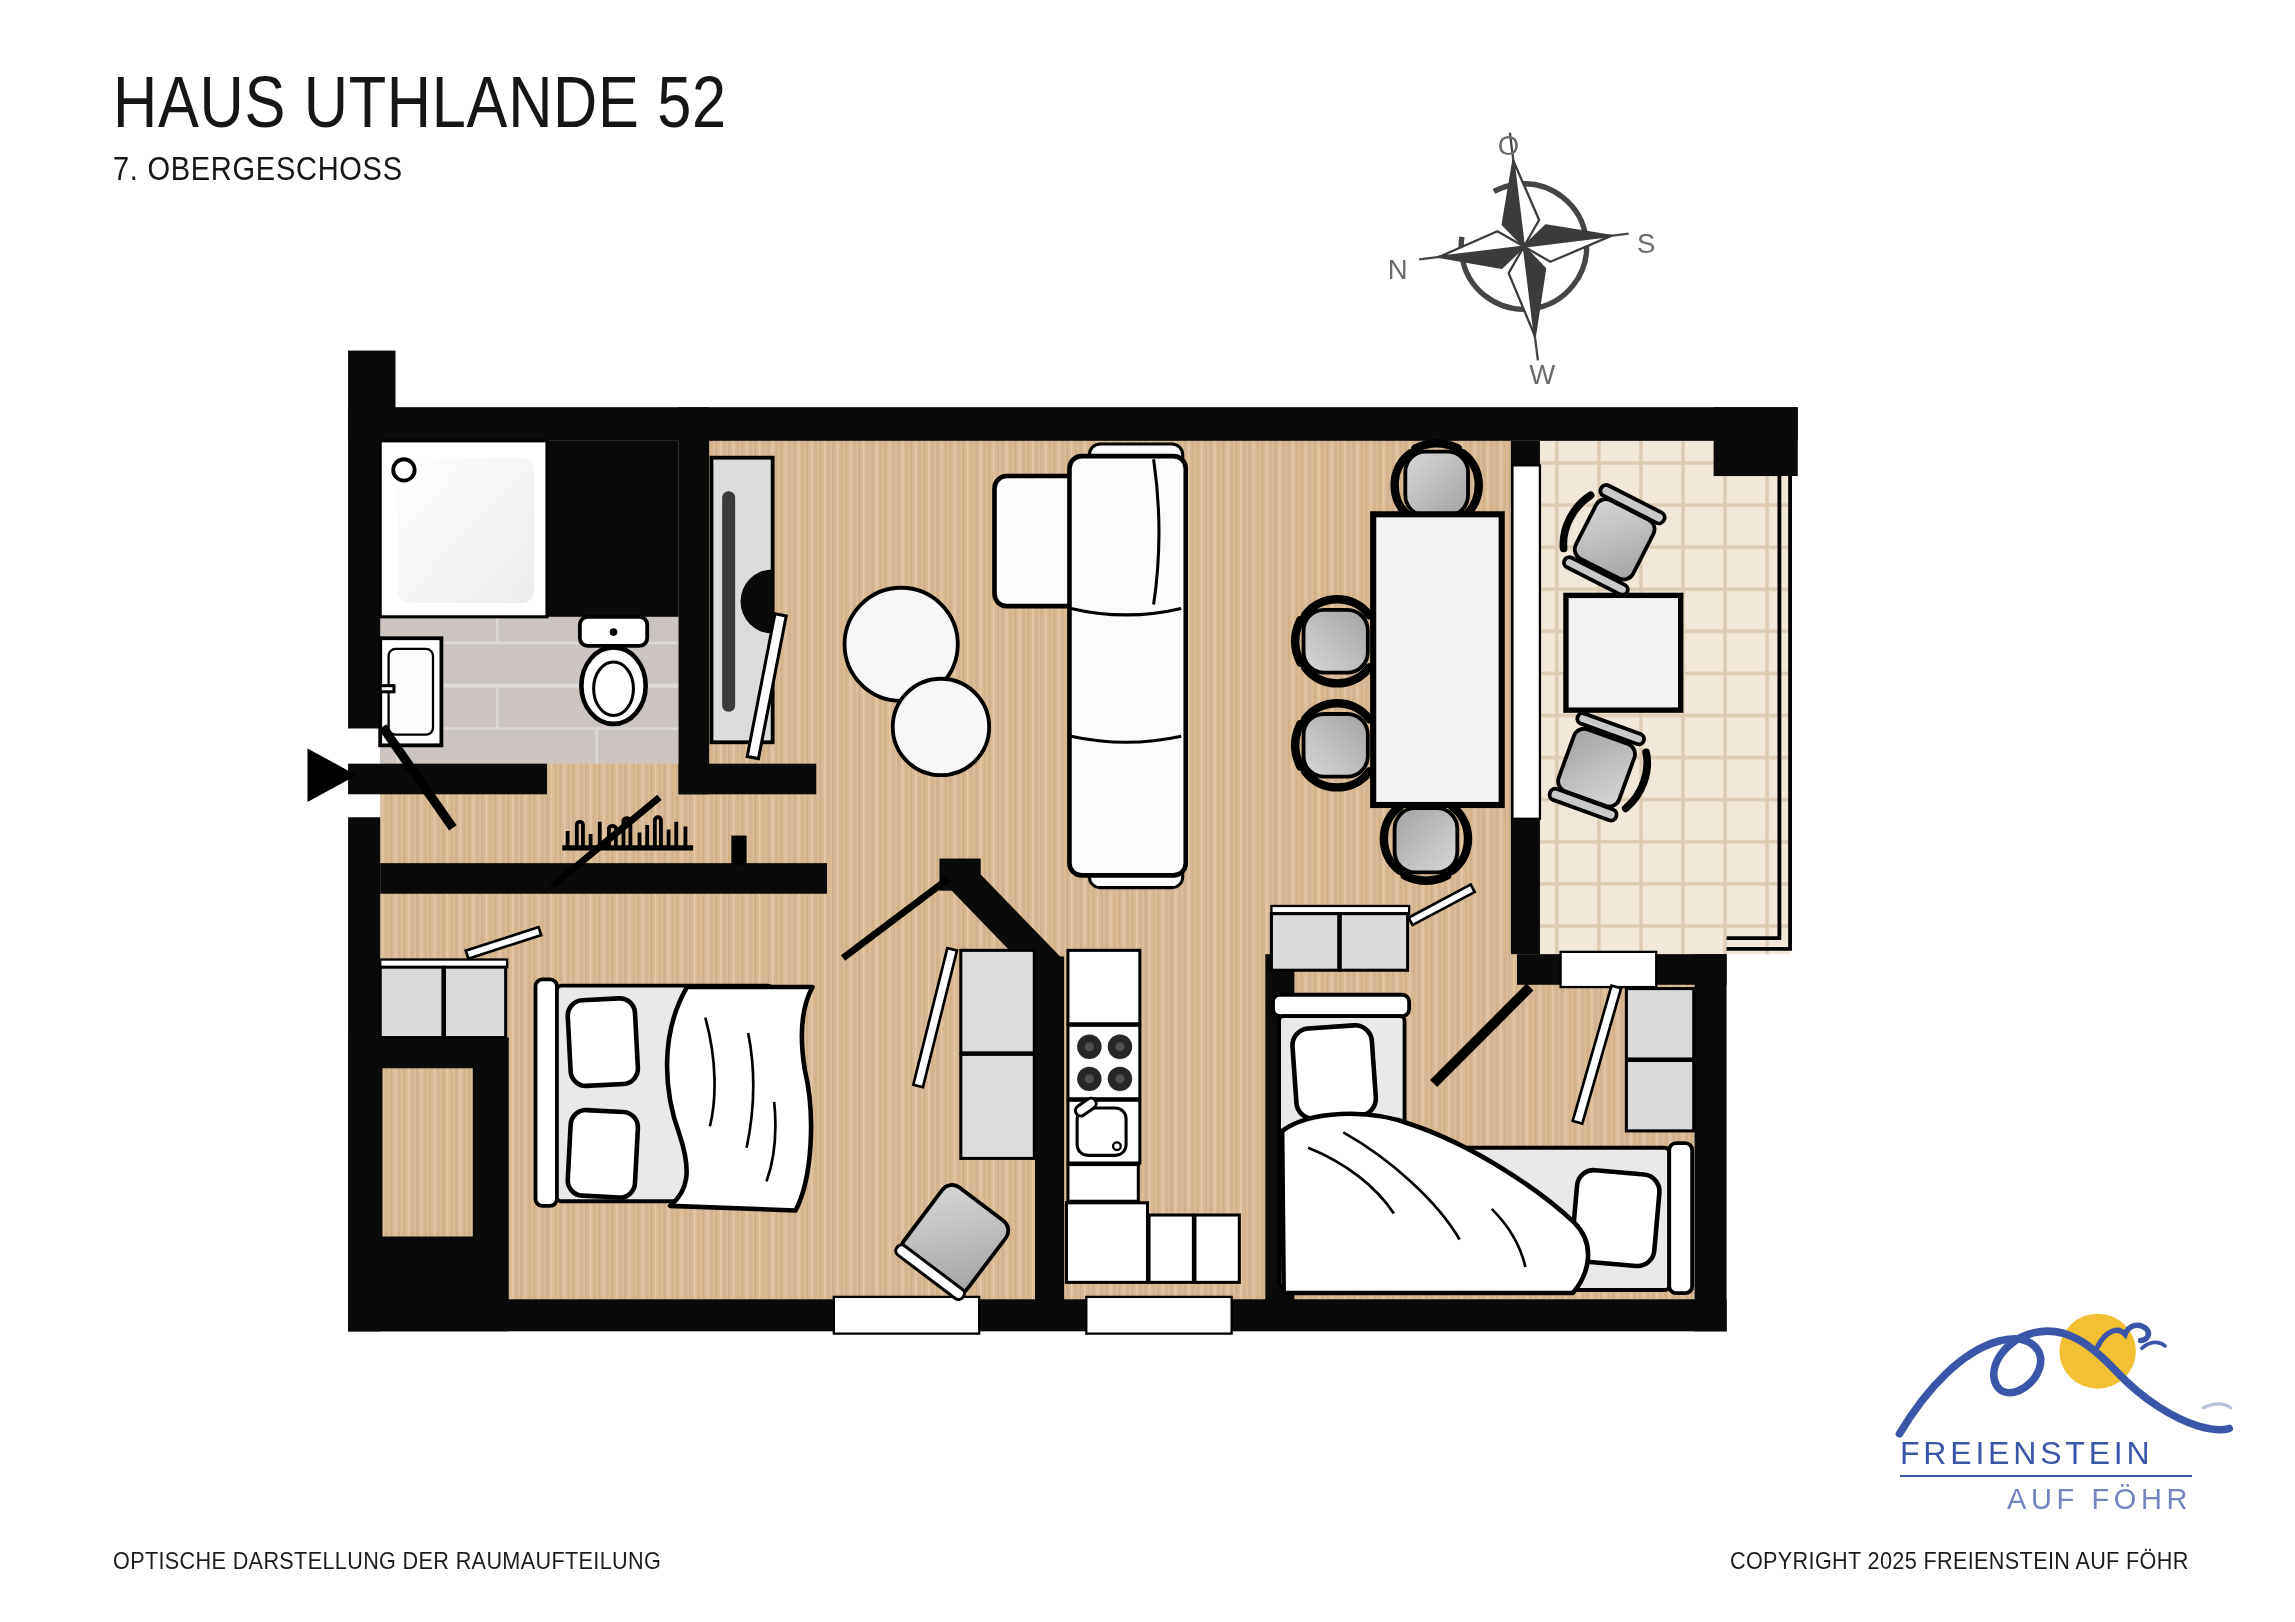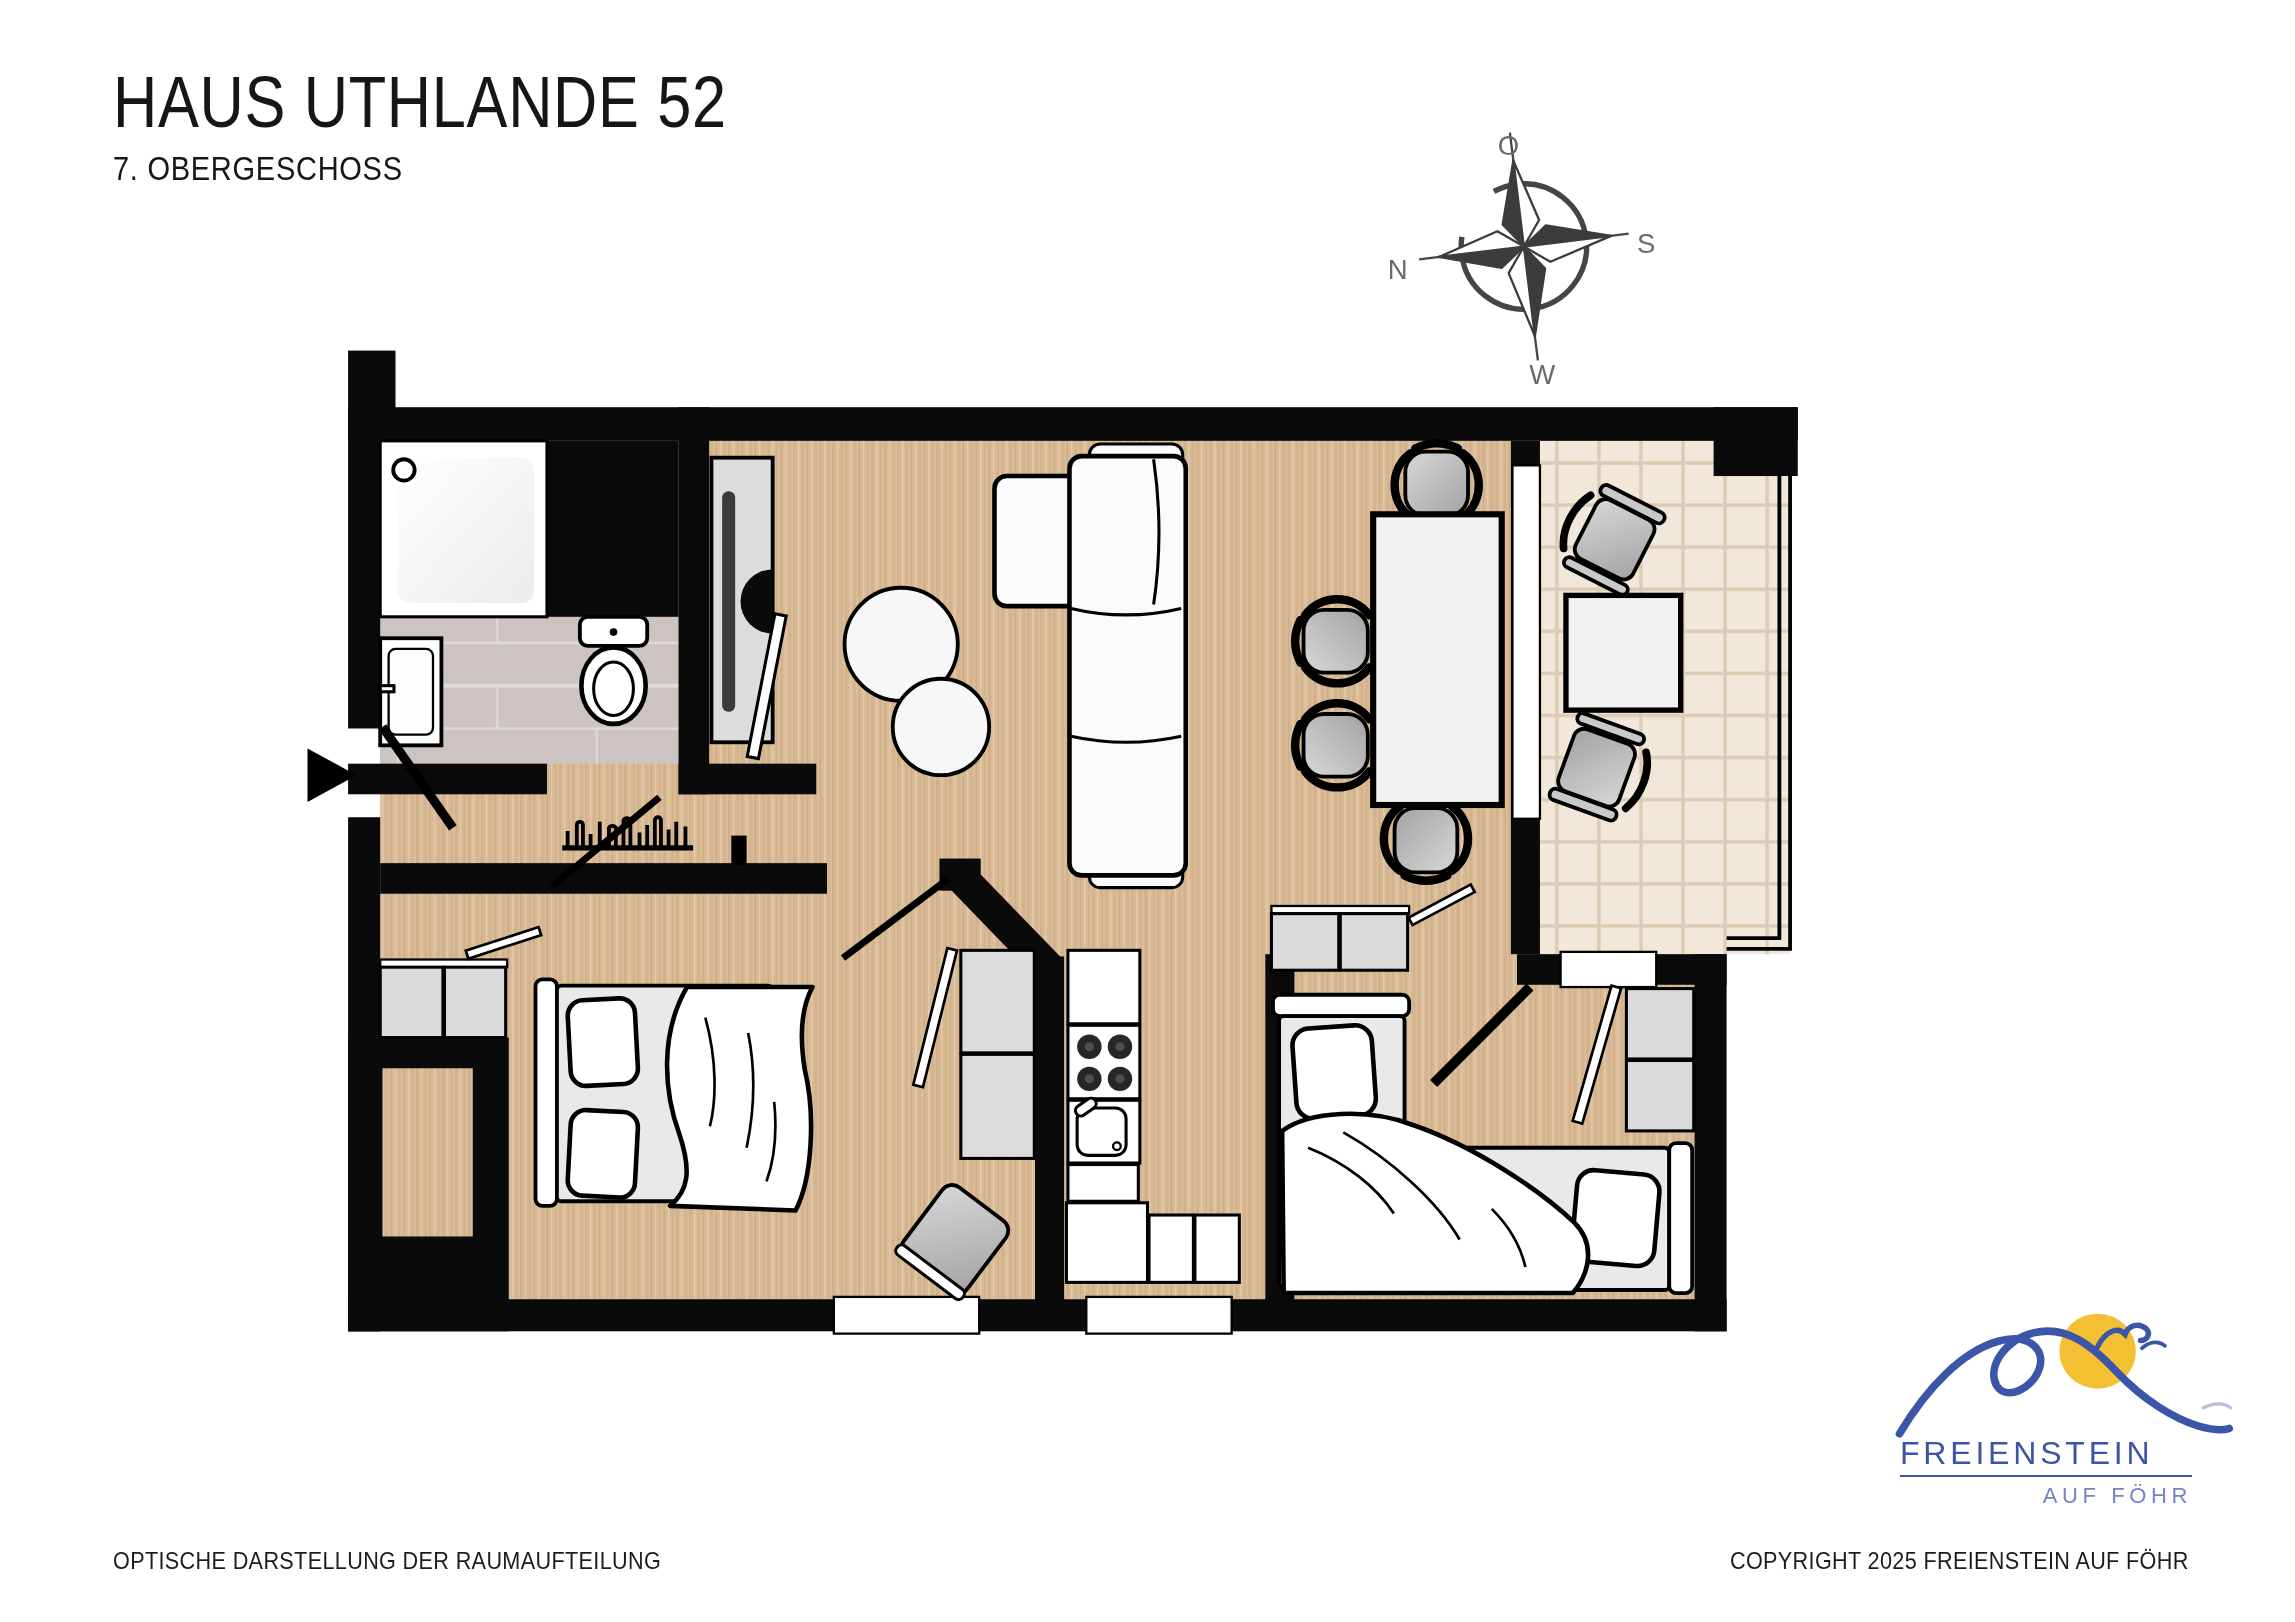--- a/index.html
+++ b/index.html
@@ -11,21 +11,21 @@
          transform:scaleX(0.84);transform-origin:left top;white-space:nowrap;}
   .subtitle{left:113px;top:150px;font-size:33px;font-weight:500;letter-spacing:0.8px;color:#161616;
          transform:scaleX(0.88);transform-origin:left top;white-space:nowrap;}
   .footer-left{left:113px;top:1547px;font-size:24px;color:#1c1c1c;letter-spacing:0.4px;
          transform:scaleX(0.9);transform-origin:left top;white-space:nowrap;}
   .footer-right{right:106px;top:1547px;font-size:24px;color:#1c1c1c;letter-spacing:0.4px;
          transform:scaleX(0.9);transform-origin:right top;white-space:nowrap;}
   .logo-name{left:1900px;top:1435px;width:292px;font-size:32px;letter-spacing:3.8px;color:#3b55a8;
          white-space:nowrap;}
   .logo-rule{left:1900px;top:1475px;width:292px;height:2.3px;background:#3b55a8;}
-  .logo-tag{left:1900px;top:1483px;width:292px;text-align:right;font-size:22px;letter-spacing:4.6px;
+  .logo-tag{left:1900px;top:1483px;width:292px;text-align:right;font-size:29px;letter-spacing:4.6px;
          color:#7585c2;white-space:nowrap;}
 </style>
 </head>
 <body>
 
 <div id="page">
 
   <svg id="plan-svg" width="2295" height="1623" viewBox="0 0 3000 2121">
     <defs>
       <pattern id="wood" width="17" height="400" patternUnits="userSpaceOnUse">

